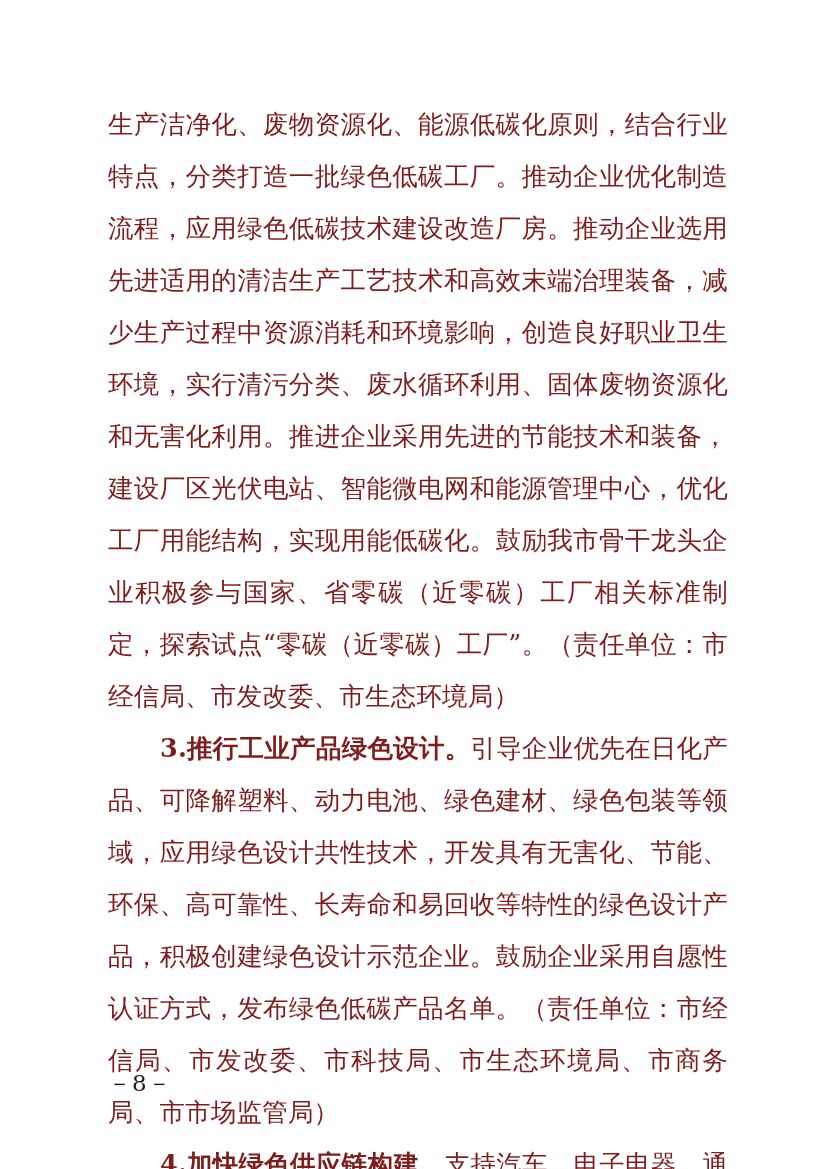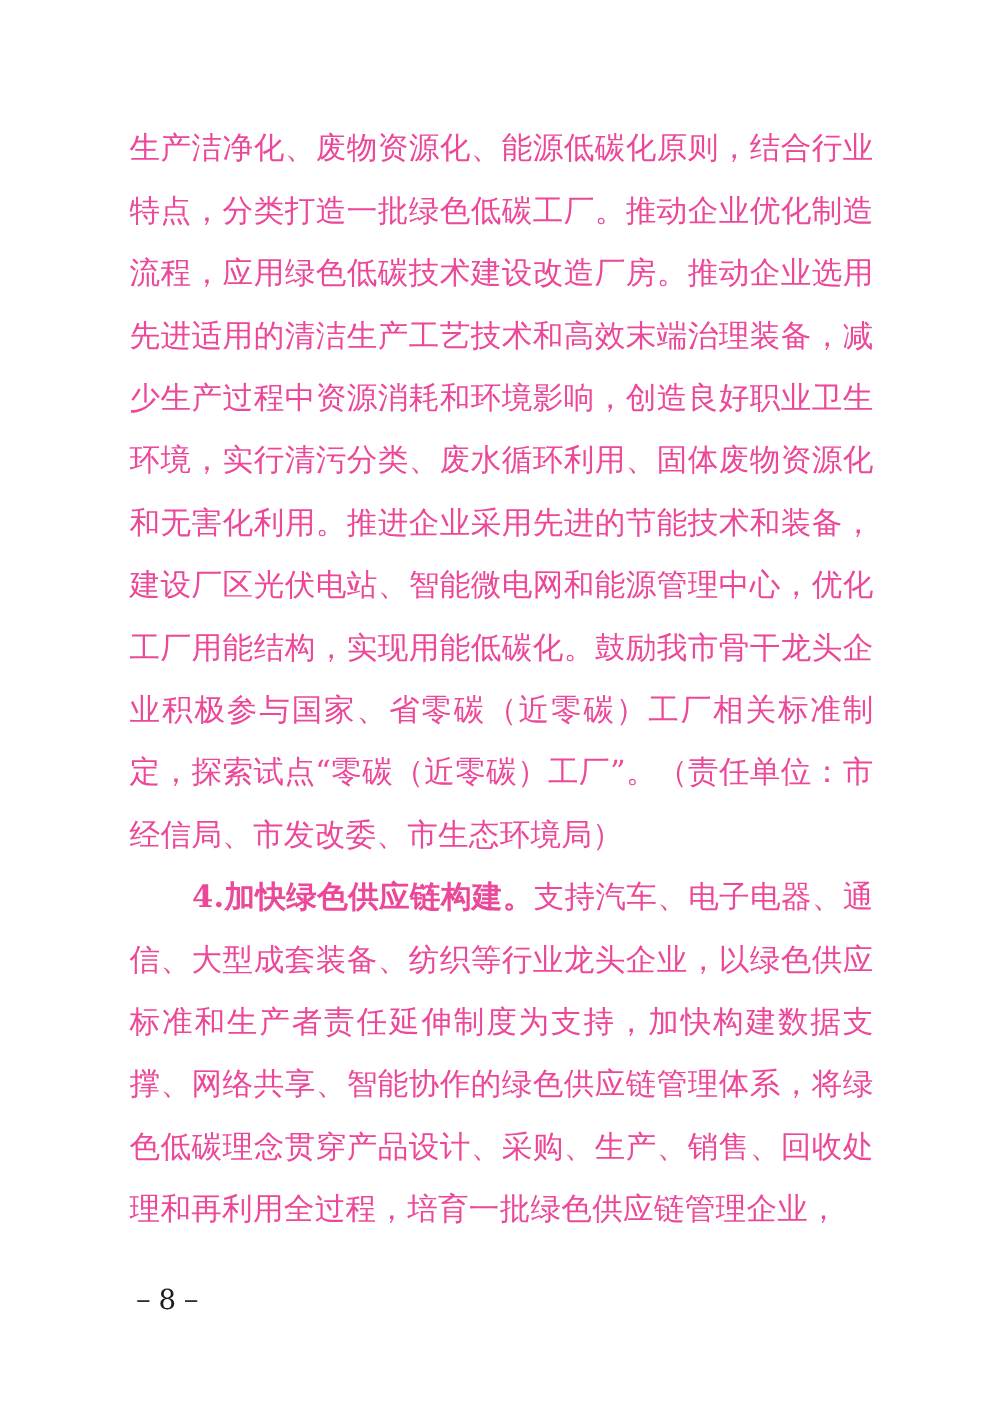--- a/index.html
+++ b/index.html
@@ -19,21 +19,21 @@
   .content {
     position: absolute;
     left: 108px;
     top: 98px;
     width: 620px;
   }
   .para {
     font-family: "DejaVu Serif", "Liberation Serif", serif;
     font-size: 25.5px;
     line-height: 52px;
-    color: #ec4899;
+    color: #7f1d1d;
     text-align: justify;
     text-justify: inter-ideograph;
     margin: 0;
     letter-spacing: 0.2px;
   }
   .para + .para {
     margin-top: 0px;
   }
   .indent {
     text-indent: 52px;
@@ -55,20 +55,23 @@
 <body>
 
 <div class="page">
 
   <div class="content">
 
     <p class="para">
       <span>生产洁净化、废物资源化、能源低碳化原则，结合行业特点，分类打造一批绿色低碳工厂。推动企业优化制造流程，应用绿色低碳技术建设改造厂房。推动企业选用先进适用的清洁生产工艺技术和高效末端治理装备，减少生产过程中资源消耗和环境影响，创造良好职业卫生环境，实行清污分类、废水循环利用、固体废物资源化和无害化利用。推进企业采用先进的节能技术和装备，建设厂区光伏电站、智能微电网和能源管理中心，优化工厂用能结构，实现用能低碳化。鼓励我市骨干龙头企业积极参与国家、省零碳（近零碳）工厂相关标准制定，探索试点“零碳（近零碳）工厂”。（责任单位：市经信局、市发改委、市生态环境局）</span>
     </p>
 
+    <p class="para indent">
+      <span class="lead">3.推行工业产品绿色设计。</span><span>引导企业优先在日化产品、可降解塑料、动力电池、绿色建材、绿色包装等领域，应用绿色设计共性技术，开发具有无害化、节能、环保、高可靠性、长寿命和易回收等特性的绿色设计产品，积极创建绿色设计示范企业。鼓励企业采用自愿性认证方式，发布绿色低碳产品名单。（责任单位：市经信局、市发改委、市科技局、市生态环境局、市商务局、市市场监管局）</span>
+    </p>
 
     <p class="para indent">
       <span class="lead">4.加快绿色供应链构建。</span><span>支持汽车、电子电器、通信、大型成套装备、纺织等行业龙头企业，以绿色供应标准和生产者责任延伸制度为支持，加快构建数据支撑、网络共享、智能协作的绿色供应链管理体系，将绿色低碳理念贯穿产品设计、采购、生产、销售、回收处理和再利用全过程，培育一批绿色供应链管理企业，</span>
     </p>
 
   </div>
 
   <div class="page-number">－8－</div>
 
 </div>

